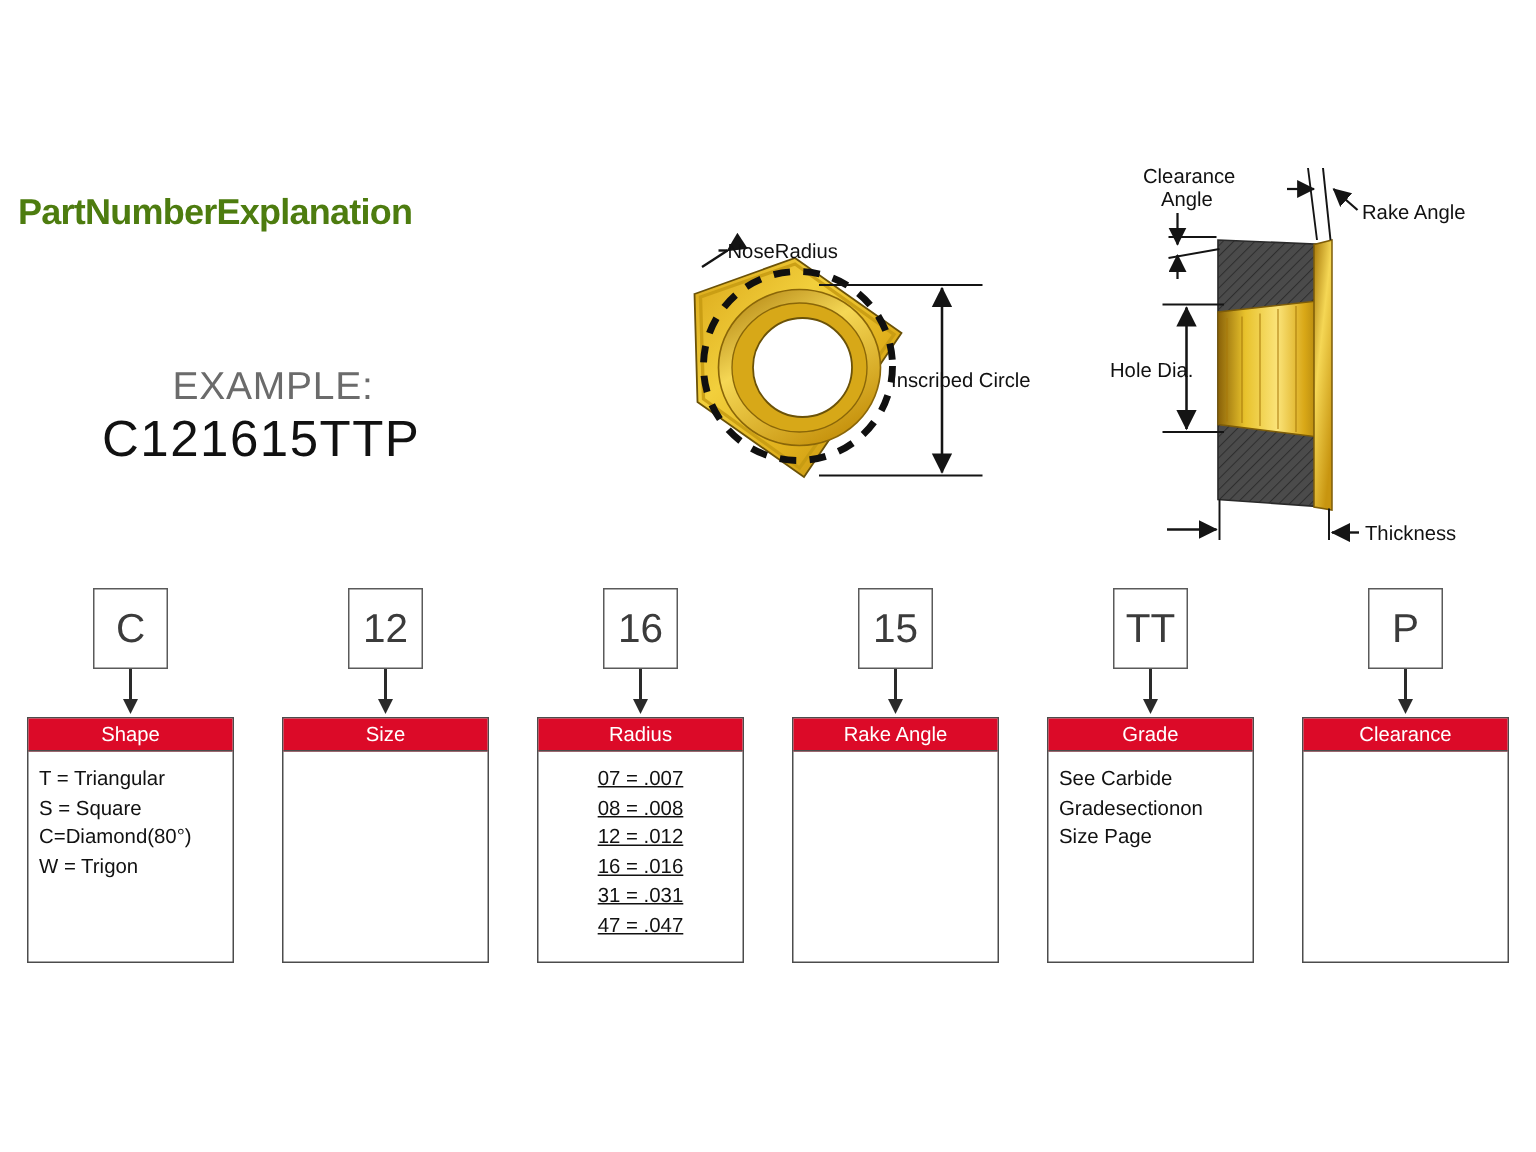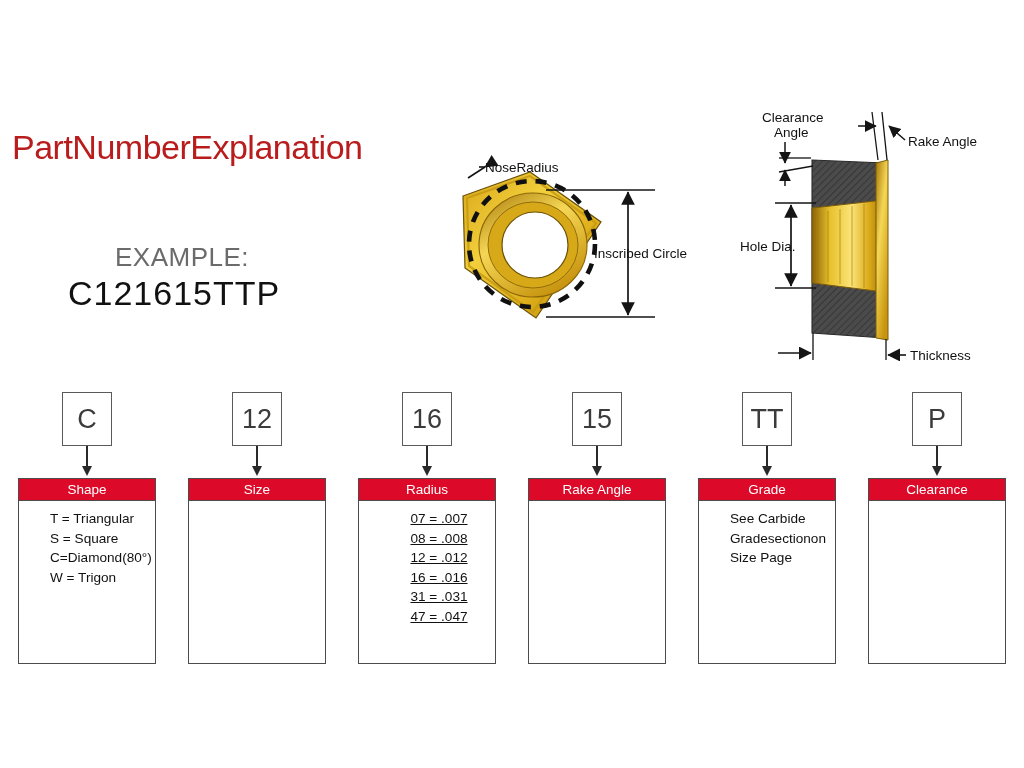--- a/index.html
+++ b/index.html
@@ -14,24 +14,24 @@
     overflow: hidden;
     font-family: "Liberation Sans", sans-serif;
     color: #141414;
   }
 
   
   #page-title {
     position: absolute;
     left: 12px;
     top: 128px;
-    font-size: 34px;
-    font-weight: 400;
+    font-size: 24px;
+    font-weight: 700;
     letter-spacing: -0.5px;
-    color: #b91c1c;
+    color: #4d7c0f;
     white-space: nowrap;
   }
   #example-label {
     position: absolute;
     left: 115px;
     top: 242px;
     font-size: 26px;
     color: #6b6b6b;
     letter-spacing: 0.5px;
     white-space: nowrap;
@@ -101,21 +101,21 @@
     height: 0;
     border-left: 5px solid transparent;
     border-right: 5px solid transparent;
     border-top: 10px solid #2a2a2a;
   }
   .panel {
     position: absolute;
     top: 98px;
     left: 0;
     width: 138px;
-    height: 186px;
+    height: 164px;
     border: 1.3px solid #4c4c4c;
     background: #ffffff;
     box-sizing: border-box;
   }
   .panel-header {
     height: 22px;
     background: #dc0a28;
     color: #ffffff;
     font-size: 13.5px;
     display: flex;
@@ -125,21 +125,21 @@
     box-sizing: border-box;
   }
   .panel-body {
     padding: 8px 7px 0 7px;
     font-size: 13.6px;
     line-height: 19.5px;
     color: #111111;
   }
   .panel-body.centered { text-align: center; text-decoration: underline; }
   .panel-body.left { text-align: left; }
-  .panel-body div { white-space: nowrap; margin-left: 24px; }
+  .panel-body div { white-space: nowrap; }
 </style>
 </head>
 <body>
 
 <div id="page-title">PartNumberExplanation</div>
 <div id="example-label">EXAMPLE:</div>
 <div id="example-code">C121615TTP</div>
 
 <svg id="illustrations" viewBox="0 0 1024 380">
   <defs>

